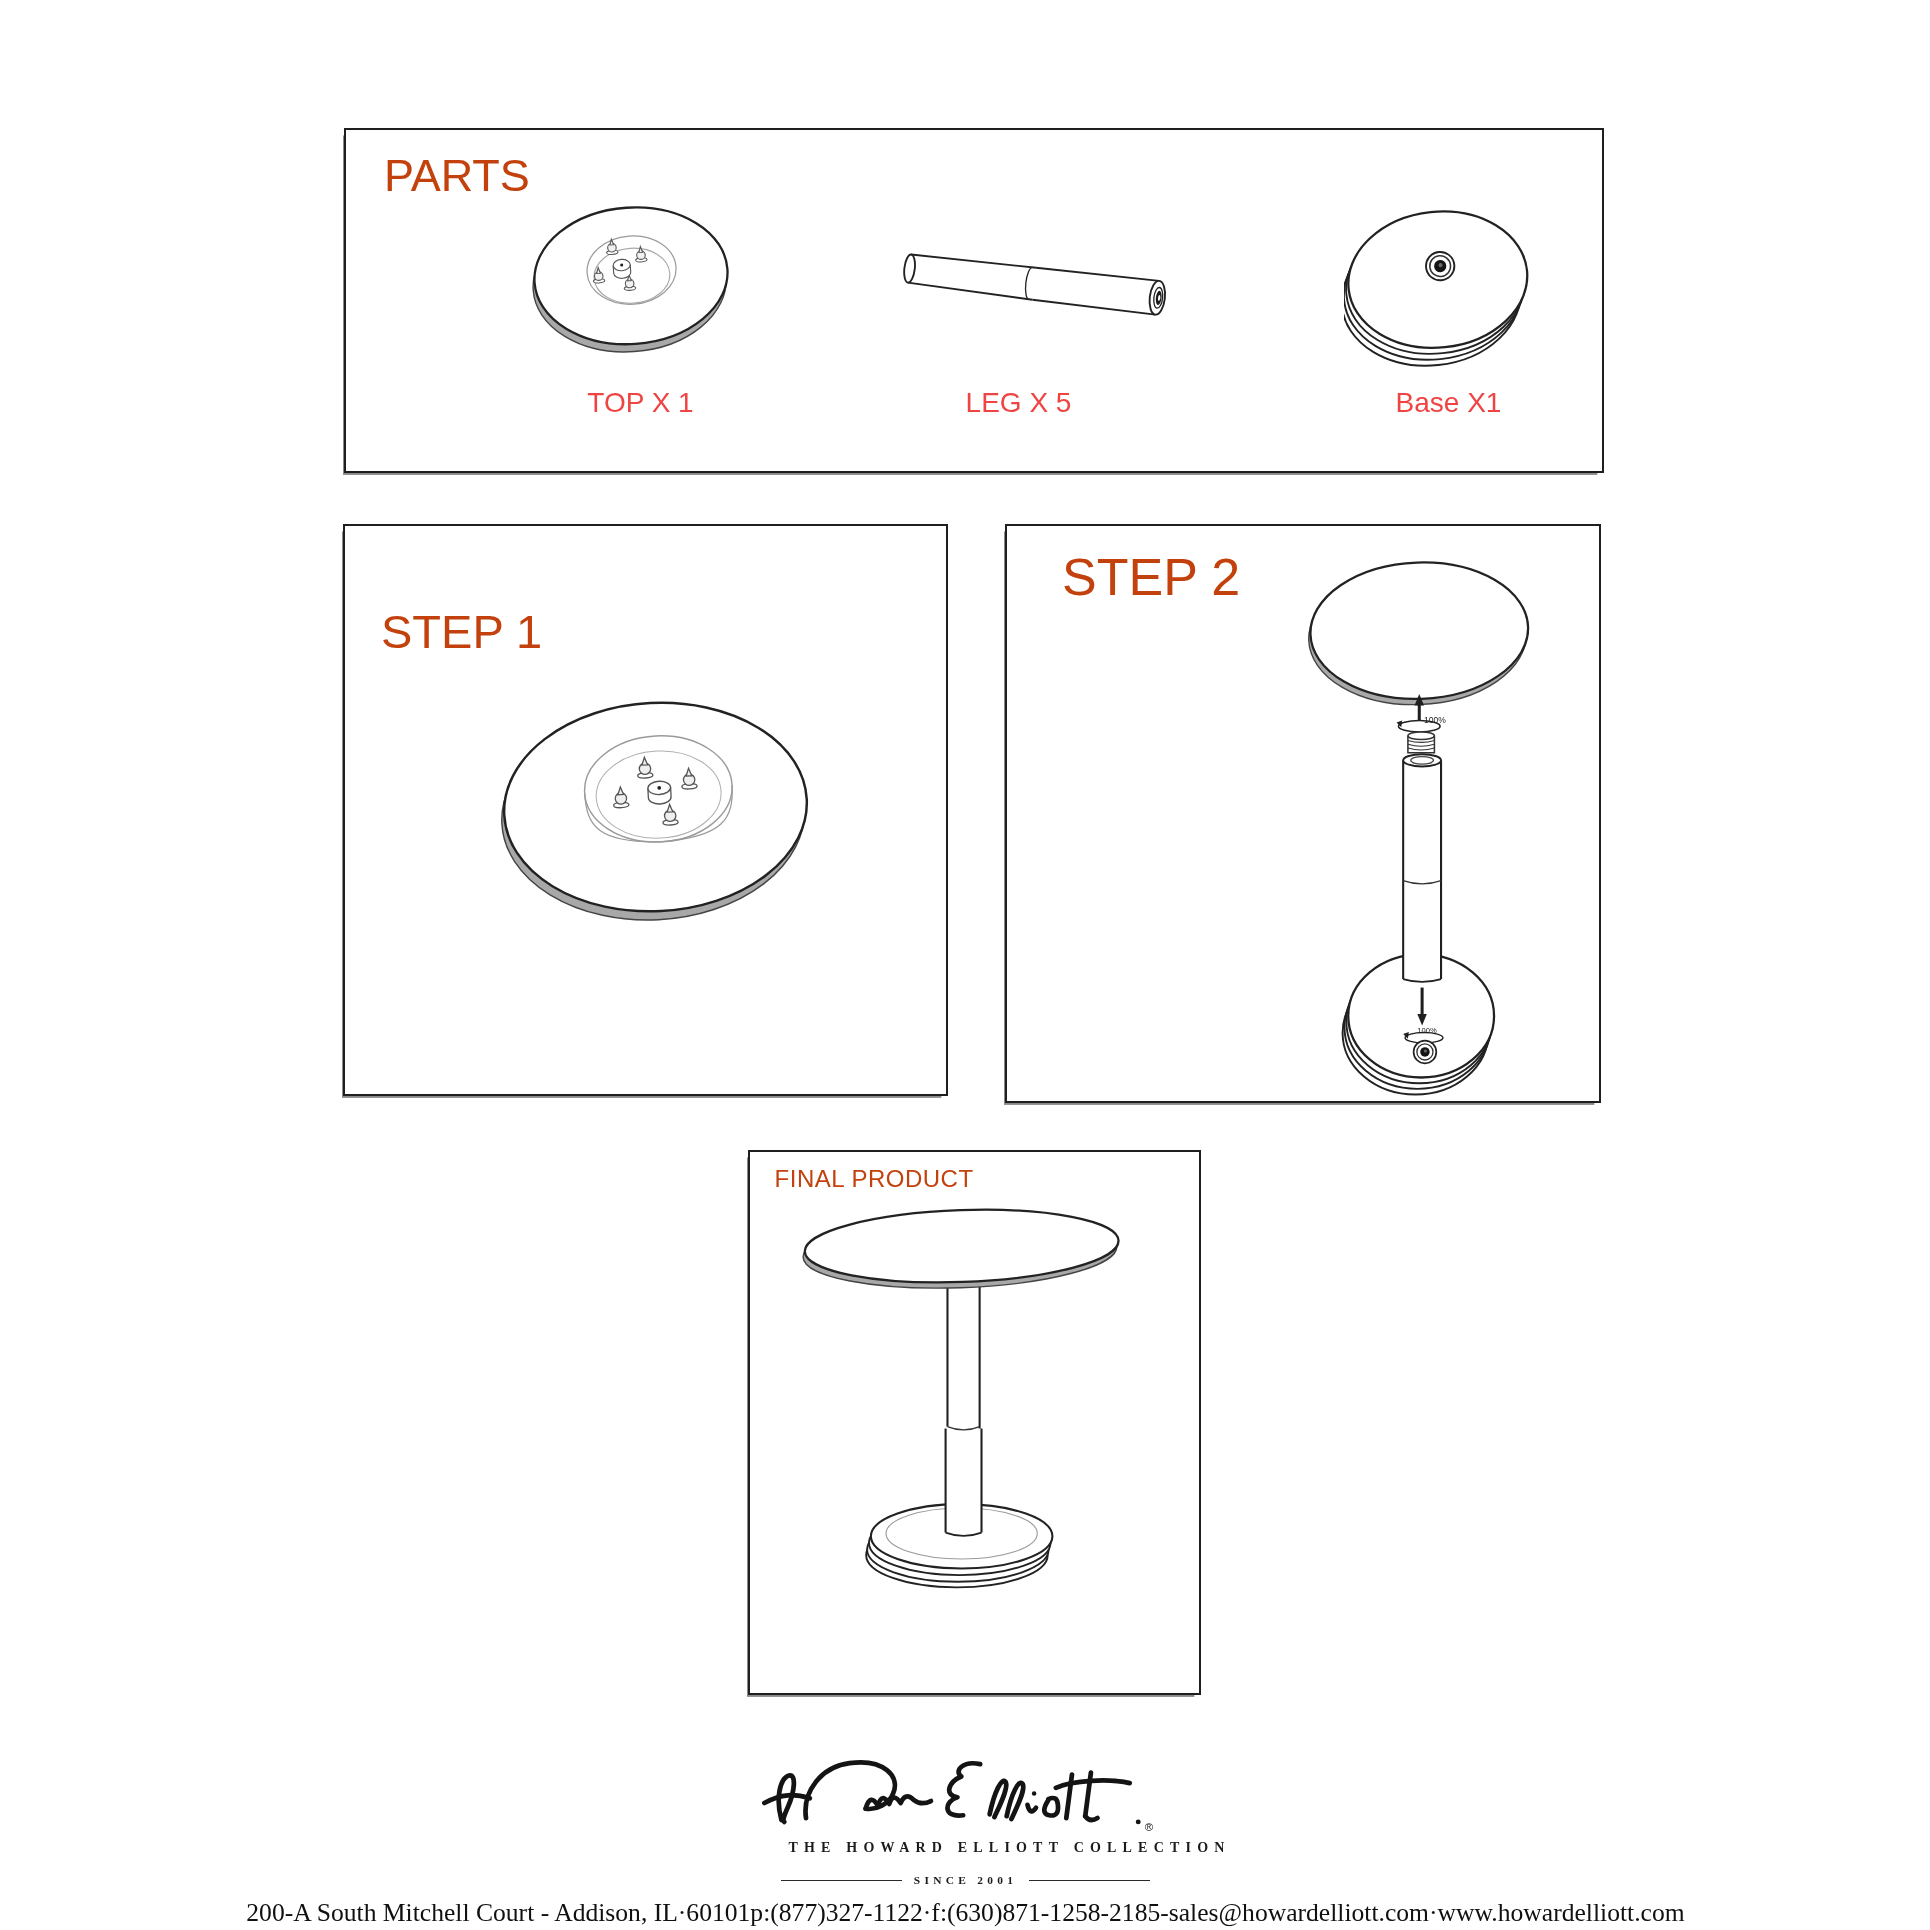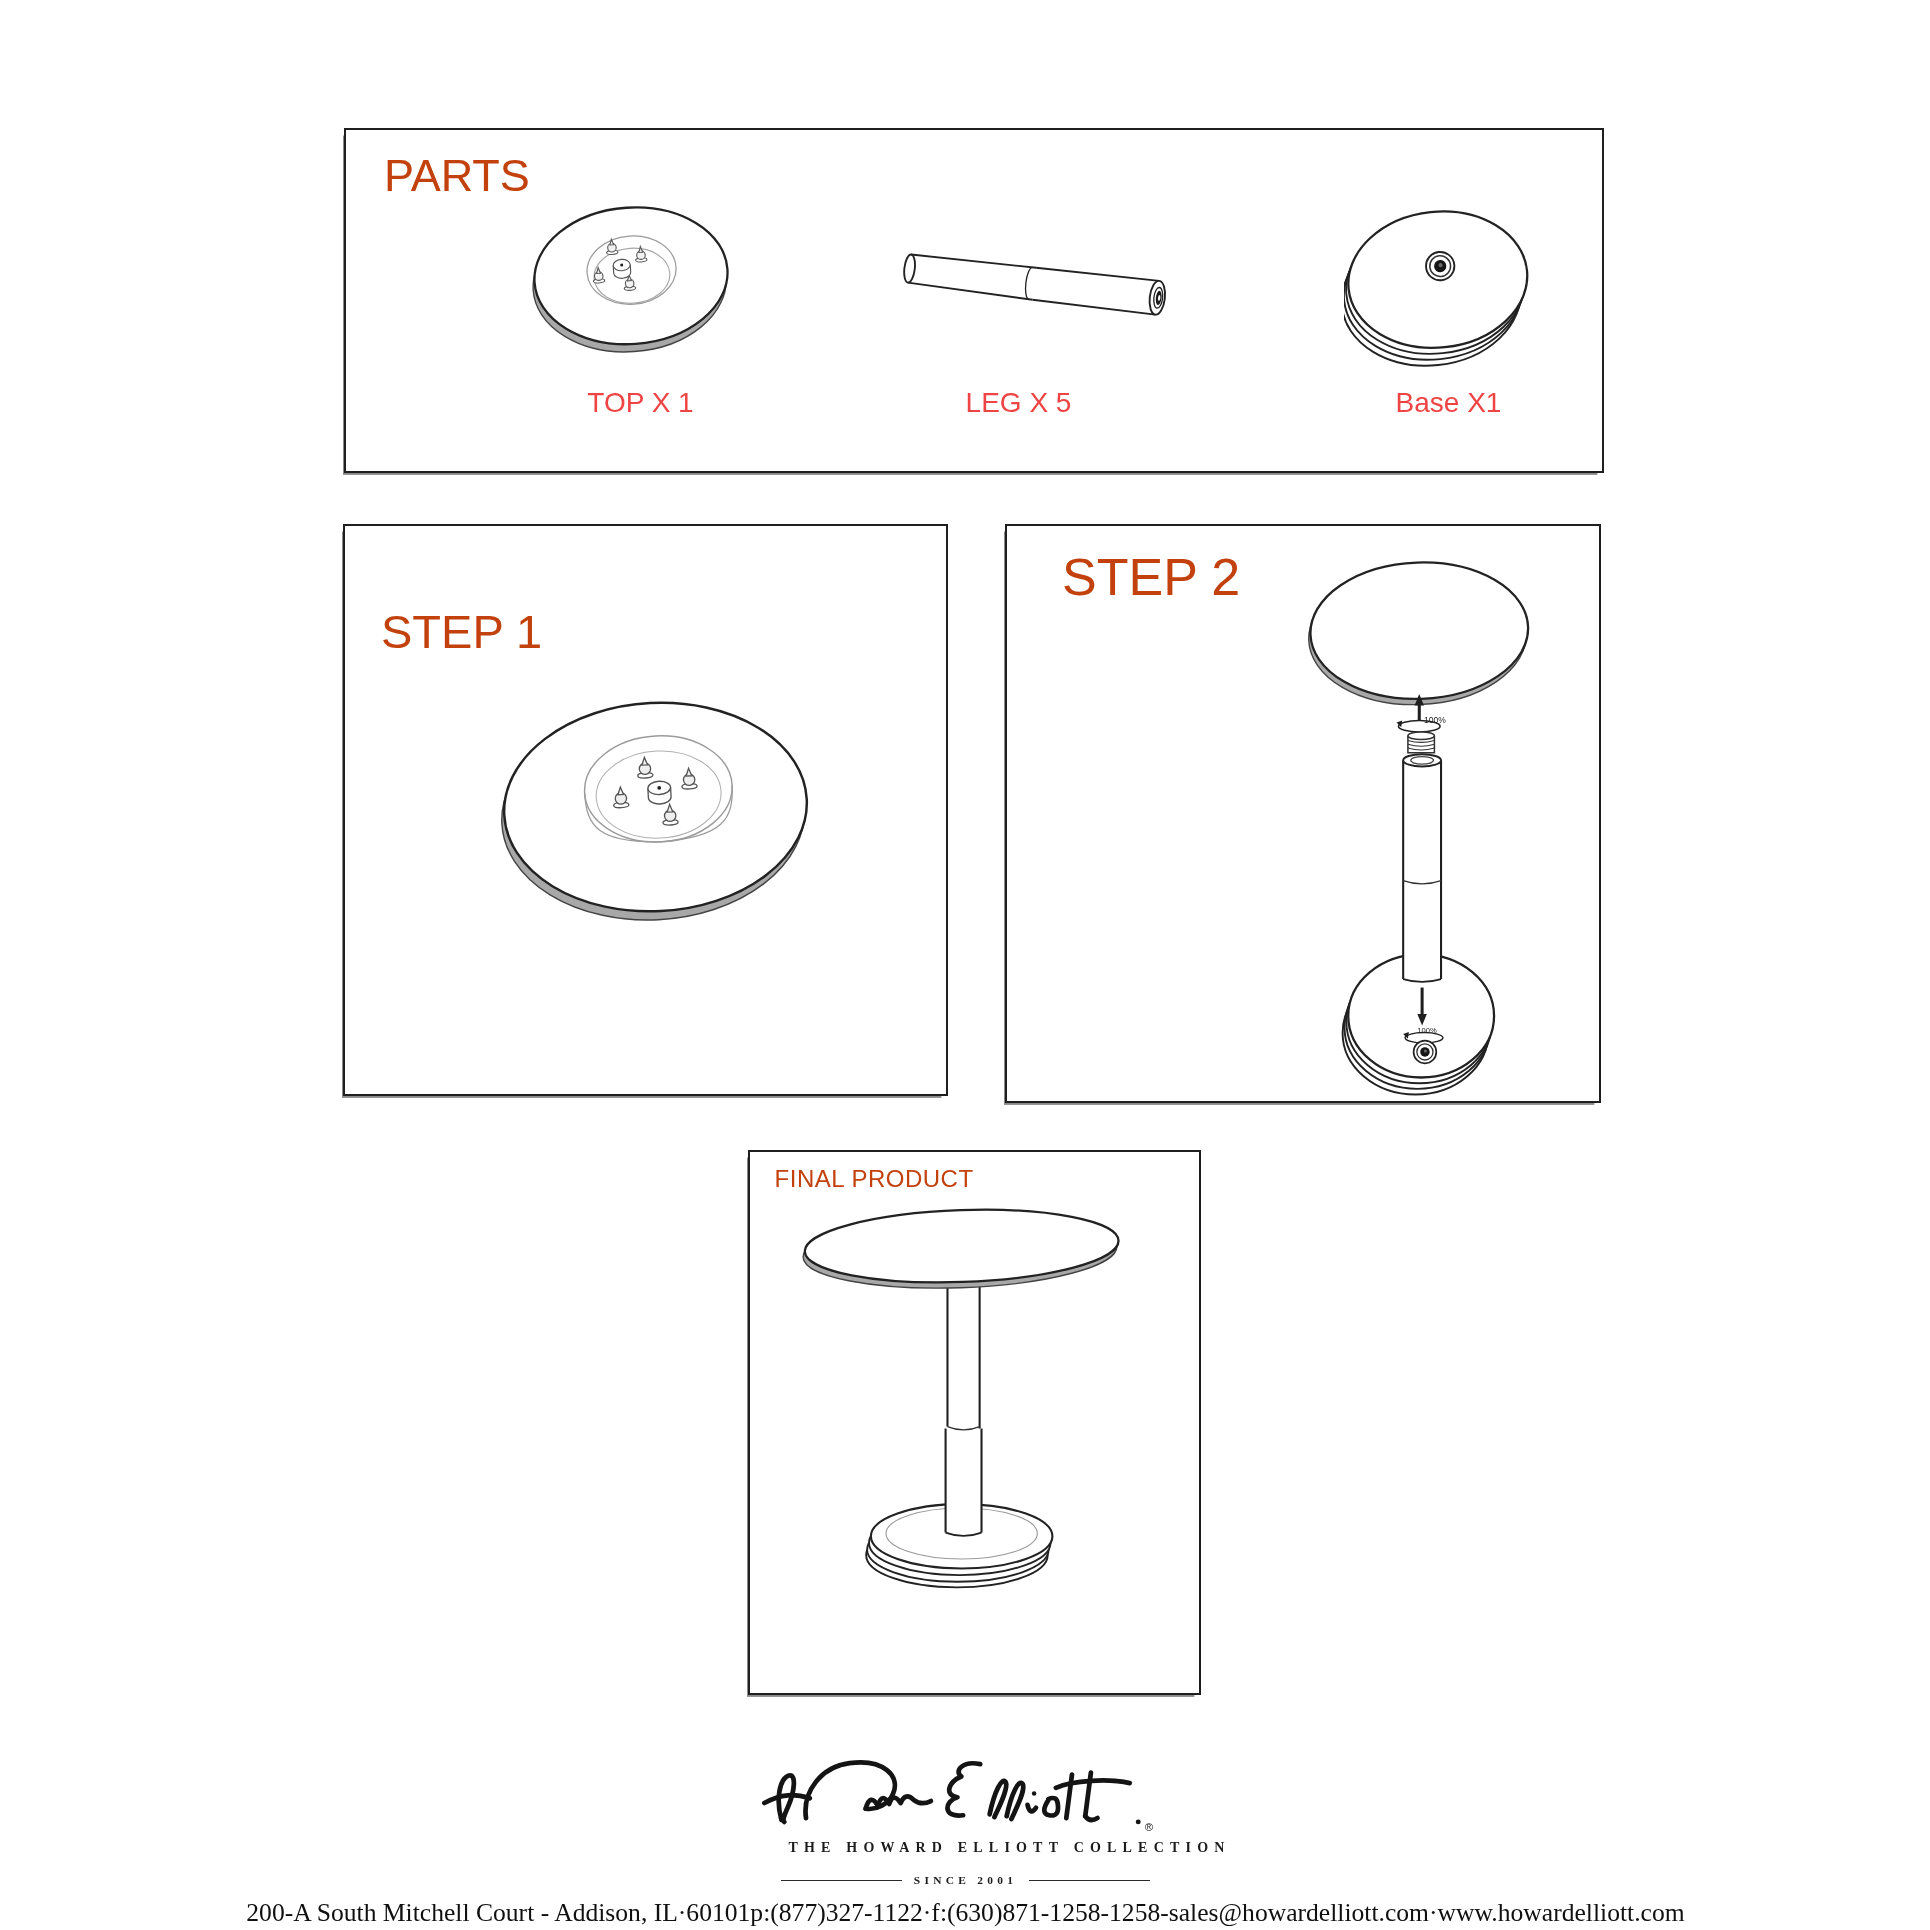--- a/index.html
+++ b/index.html
@@ -300,16 +300,16 @@
   </svg>
 
   <div id="logo-collection" class="abs">THE HOWARD ELLIOTT COLLECTION</div>
 
   <div id="since-row" class="abs">
     <div class="since-rule"></div>
     <div id="since-text">SINCE 2001</div>
     <div class="since-rule"></div>
   </div>
 
-  <div id="footer-line" class="abs">200-A South Mitchell Court - Addison, IL·60101p:(877)327-1122·f:(630)871-1258-1258-sales@howardelliott.com·www.howardelliott.com</div>
+  <div id="footer-line" class="abs">200-A South Mitchell Court - Addison, IL·60101p:(877)327-1122·f:(630)871-1258-2185-sales@howardelliott.com·www.howardelliott.com</div>
 
 </div>
 
 
 </body></html>

